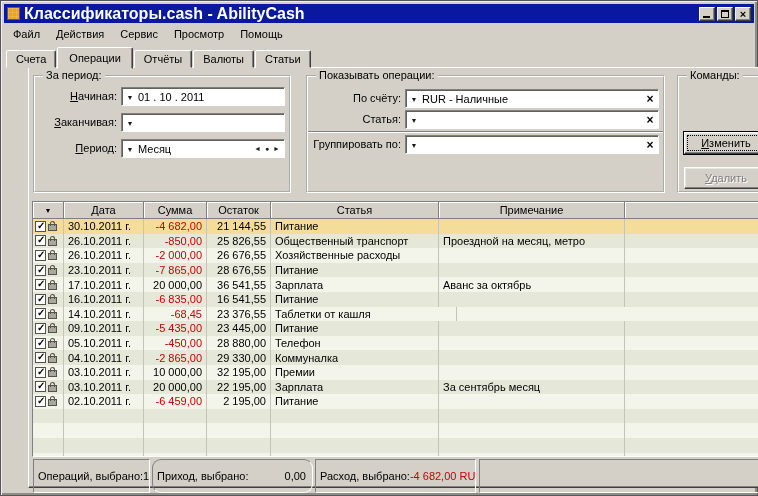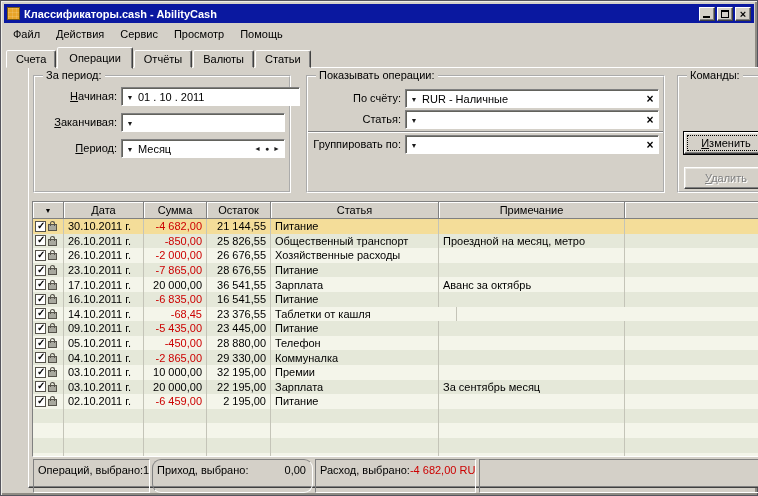--- a/index.html
+++ b/index.html
@@ -8,21 +8,21 @@
     position:relative; width:758px; height:496px; background:var(--face,#d4d0c8);
     box-shadow: inset 0 0 0 1px #55555e, inset 1px 1px 0 1px #efeee8, inset -2px -2px 0 1px #8f8c84;
     overflow:hidden; font-size:11px; color:#000;
   }
   
   .titlebar{ position:absolute; left:4px; top:4px; width:750px; height:19px;
     background:var(--titlebar,#0a18a0); display:flex; align-items:center; padding:0 3px; }
   .app-icon{ width:13px; height:13px; margin-right:4px; background:#e8a428; border:1px solid #7a5a10;
     background-image:linear-gradient(#fff2 1px, transparent 1px), linear-gradient(90deg,#fff2 1px, transparent 1px);
     background-size:4px 4px; flex:0 0 auto; }
-  .title-text{ color:#fff; font-weight:bold; font-size:11px; flex:1 1 auto; white-space:nowrap; overflow:hidden; }
+  .title-text{ color:#fff; font-weight:bold; font-size:16px; flex:1 1 auto; white-space:nowrap; overflow:hidden; }
   .winbtns{ display:flex; gap:2px; }
   .winbtn{ width:16px; height:14px; background:var(--face,#d4d0c8);
     border:1px solid; border-color:#fff #404040 #404040 #fff;
     box-shadow: inset -1px -1px 0 #808080; position:relative; }
   .winbtn .g-min{ position:absolute; left:3px; bottom:2px; width:7px; height:2px; background:#000; }
   .winbtn .g-max{ position:absolute; left:3px; top:2px; width:8px; height:8px; border:1px solid #000; border-top-width:2px; }
   .winbtn .g-close{ position:absolute; left:0; top:-1px; width:100%; text-align:center; font-weight:bold; font-size:11px; line-height:14px; }
   
   .menubar{ position:absolute; left:5px; top:24px; width:748px; height:19px; display:flex; align-items:center; }
   .menu-item{ padding:2px 8px; }
@@ -76,21 +76,21 @@
   .c4{ width:168px; } .c5{ width:186px; } .c6{ width:146px; border-right:none; }
   .td.c0{ padding:0 2px; gap:2px; }
   .checkbox{ width:11px; height:11px; background:#fff; border:1px solid #55524a; position:relative; flex:0 0 auto; }
   .checkbox::after{ content:'✓'; position:absolute; left:1px; top:-2px; font-size:10px; font-weight:bold; }
   .lock{ width:9px; height:7px; background:#a8a89e; border:1px solid #55524a; position:relative; margin-top:3px; flex:0 0 auto; }
   .lock::before{ content:''; position:absolute; left:1px; top:-4px; width:3px; height:4px;
     border:1px solid #55524a; border-bottom:none; border-radius:3px 3px 0 0; }
   
   .statusbar{ position:absolute; left:0; top:389px; width:748px; height:24px; }
   .spanel{ position:absolute; top:2px; height:21px; border:1px solid; border-color:#808080 #fff #fff #808080;
-    display:flex; align-items:flex-end; padding:16px 4px; overflow:hidden; }
+    display:flex; align-items:center; padding:16px 4px; overflow:hidden; }
   .spanel .slabel{ white-space:nowrap; }
   .spanel .svalue{ flex:1 1 auto; text-align:right; white-space:nowrap; padding-right:2px; }
 </style>
 </head>
 <body>
 
 <div class="window">
 
   <div class="titlebar">
     <div class="app-icon"></div>
@@ -123,21 +123,21 @@
       <div class="tab">Валюты</div>
       <div class="tab">Статьи</div>
     </div>
 
   <div class="page">
 
     <div class="group" style="left:4px; top:7px; width:258px; height:118px;">
       <div class="group-legend">За период:</div>
       <div class="frow" style="left:0; top:10px; width:254px;">
         <span class="flabel" style="left:2px; width:80px;"><span class="u">Н</span><span>ачиная:</span></span>
-        <span class="field" style="left:86px; width:179px;align-items:center;">
+        <span class="field" style="left:86px; width:164px;align-items:center;">
           <span class="drop-icon">▼</span>
           <span class="field-value">01 . 10 . 2011</span>
         </span>
       </div>
       <div class="frow" style="left:0; top:36px; width:254px;">
         <span class="flabel" style="left:2px; width:80px;"><span class="u">З</span><span>аканчивая:</span></span>
         <span class="field" style="left:86px; width:164px;">
           <span class="drop-icon">▼</span>
         </span>
       </div>

